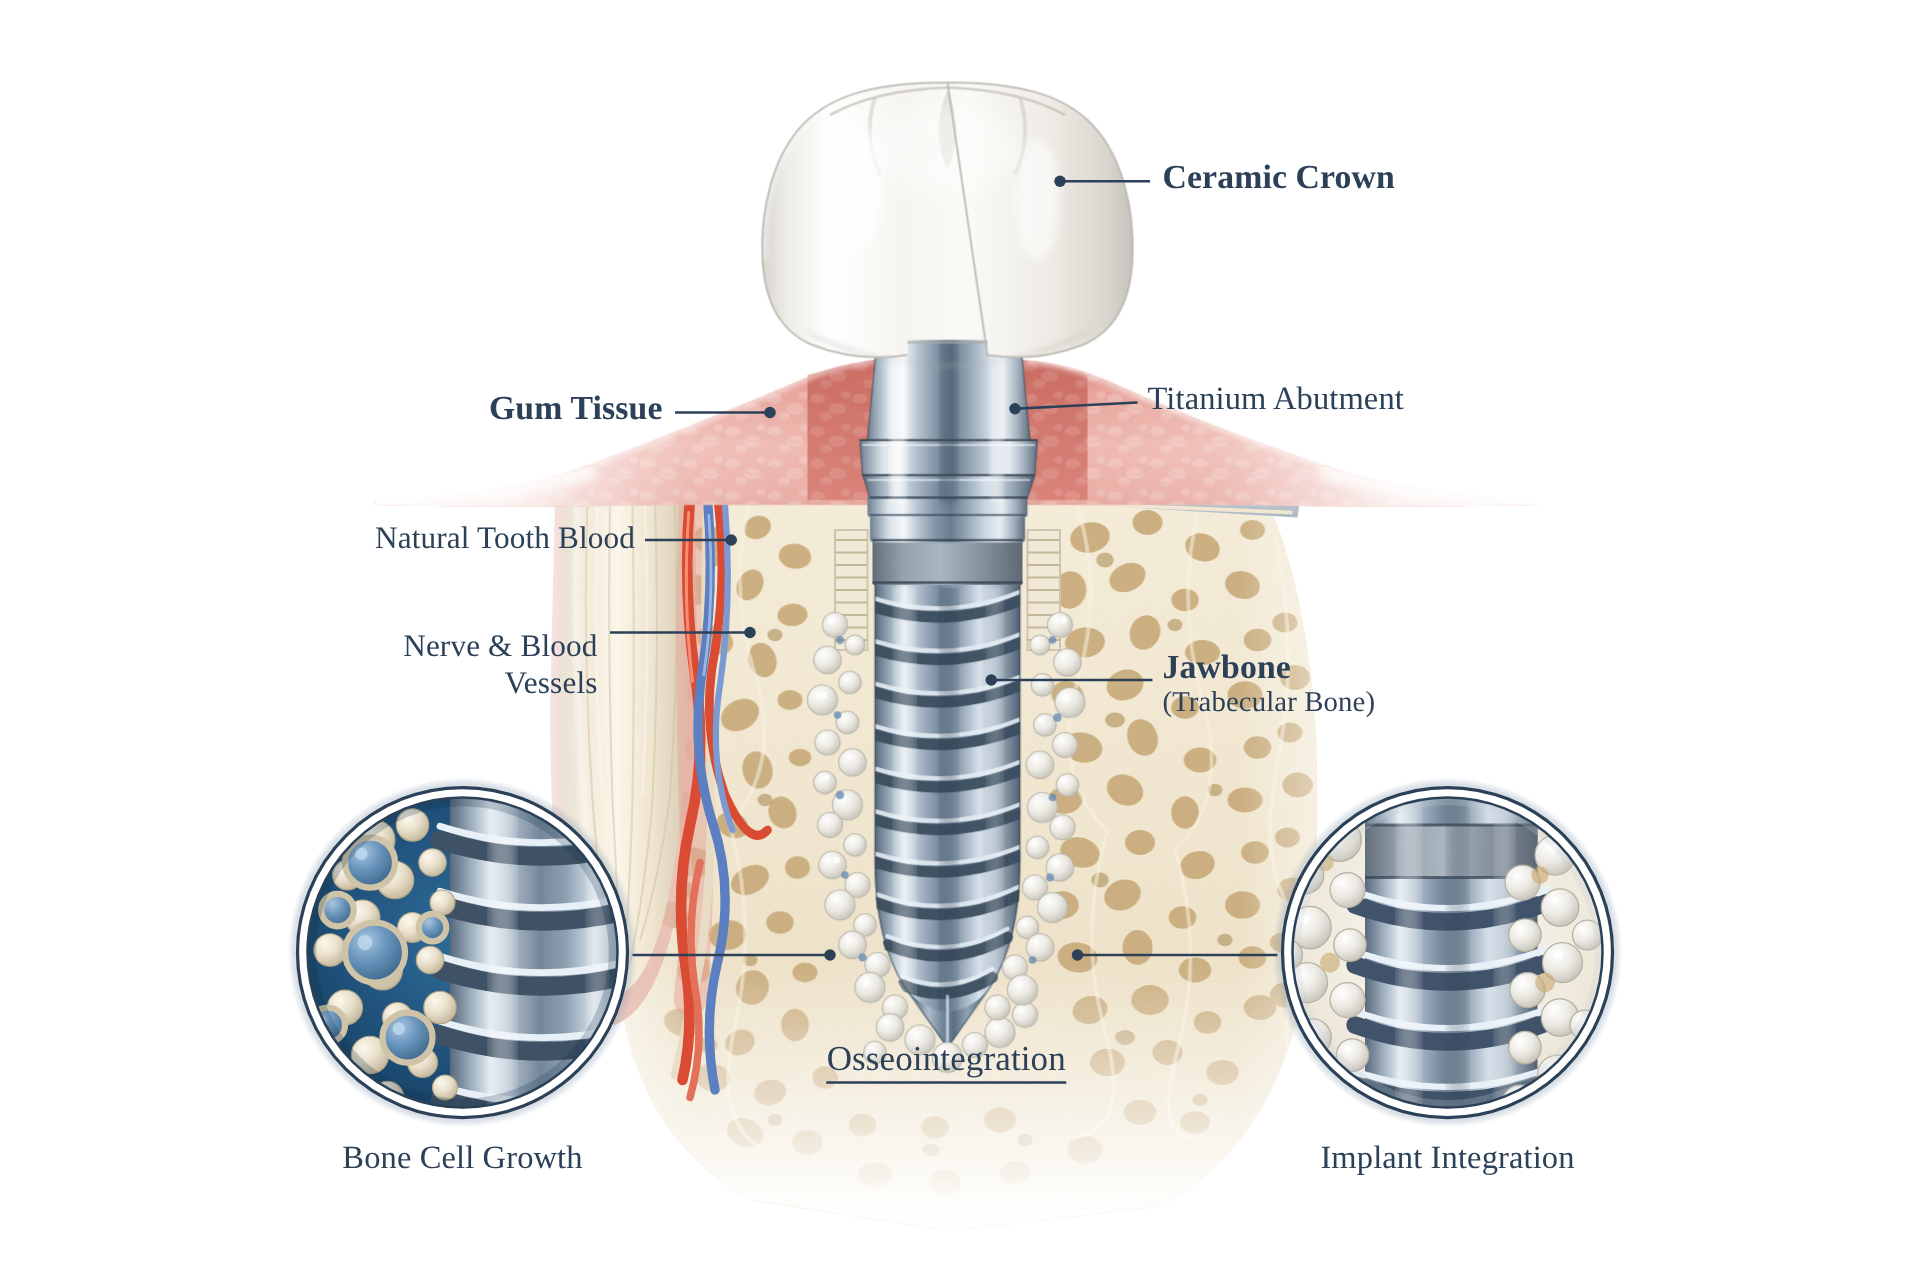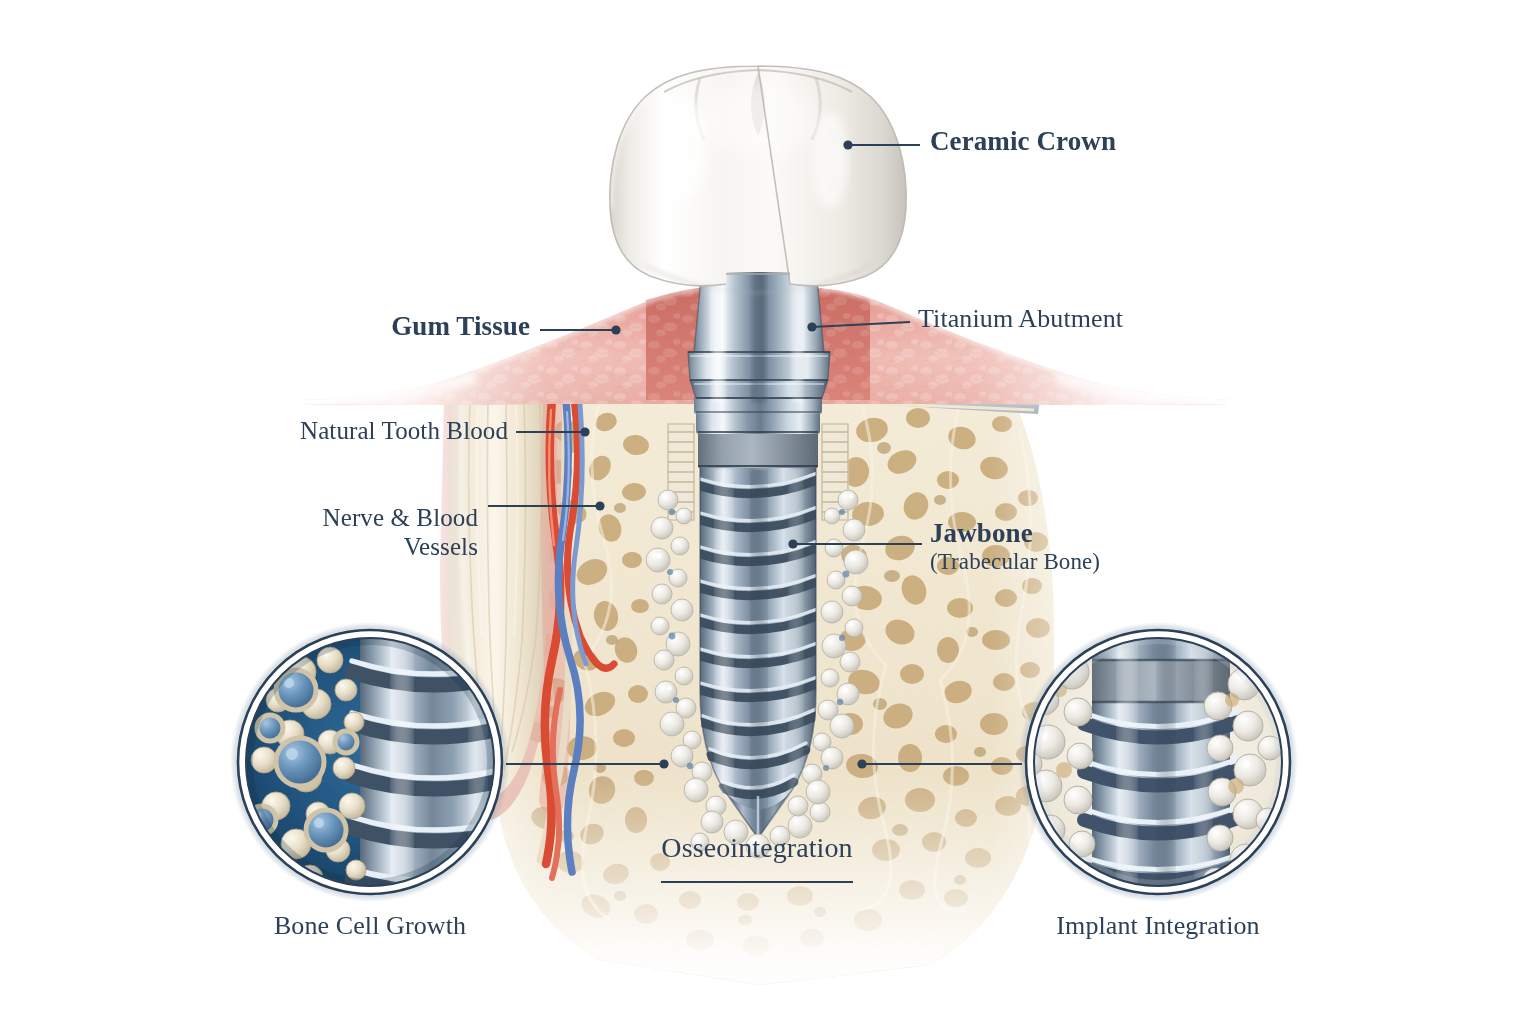--- a/index.html
+++ b/index.html
@@ -16,21 +16,21 @@
     color:#2c4158;
     font-family:"Liberation Serif", serif;
     white-space:nowrap;
     line-height:1.12;
     letter-spacing:.1px;
   }
   .lbl.b{font-weight:700;}
   .lbl .sub{display:block;font-weight:400;font-size:.82em;margin-top:1px;}
   .lbl.rt{text-align:right;}
   .lbl.ctr{text-align:center;}
-  .ul{border-bottom:2px solid #2c4158;padding-bottom:18px;}
+  .ul{border-bottom:2px solid #2c4158;padding-bottom:2px;}
 </style>
 </head>
 <body>
 
 <div id="stage">
 
   <svg id="art" viewBox="0 0 1536 1024" xmlns="http://www.w3.org/2000/svg">
     <defs>
 
       <linearGradient id="gCrown" x1="0" y1="0" x2="1" y2="0">

